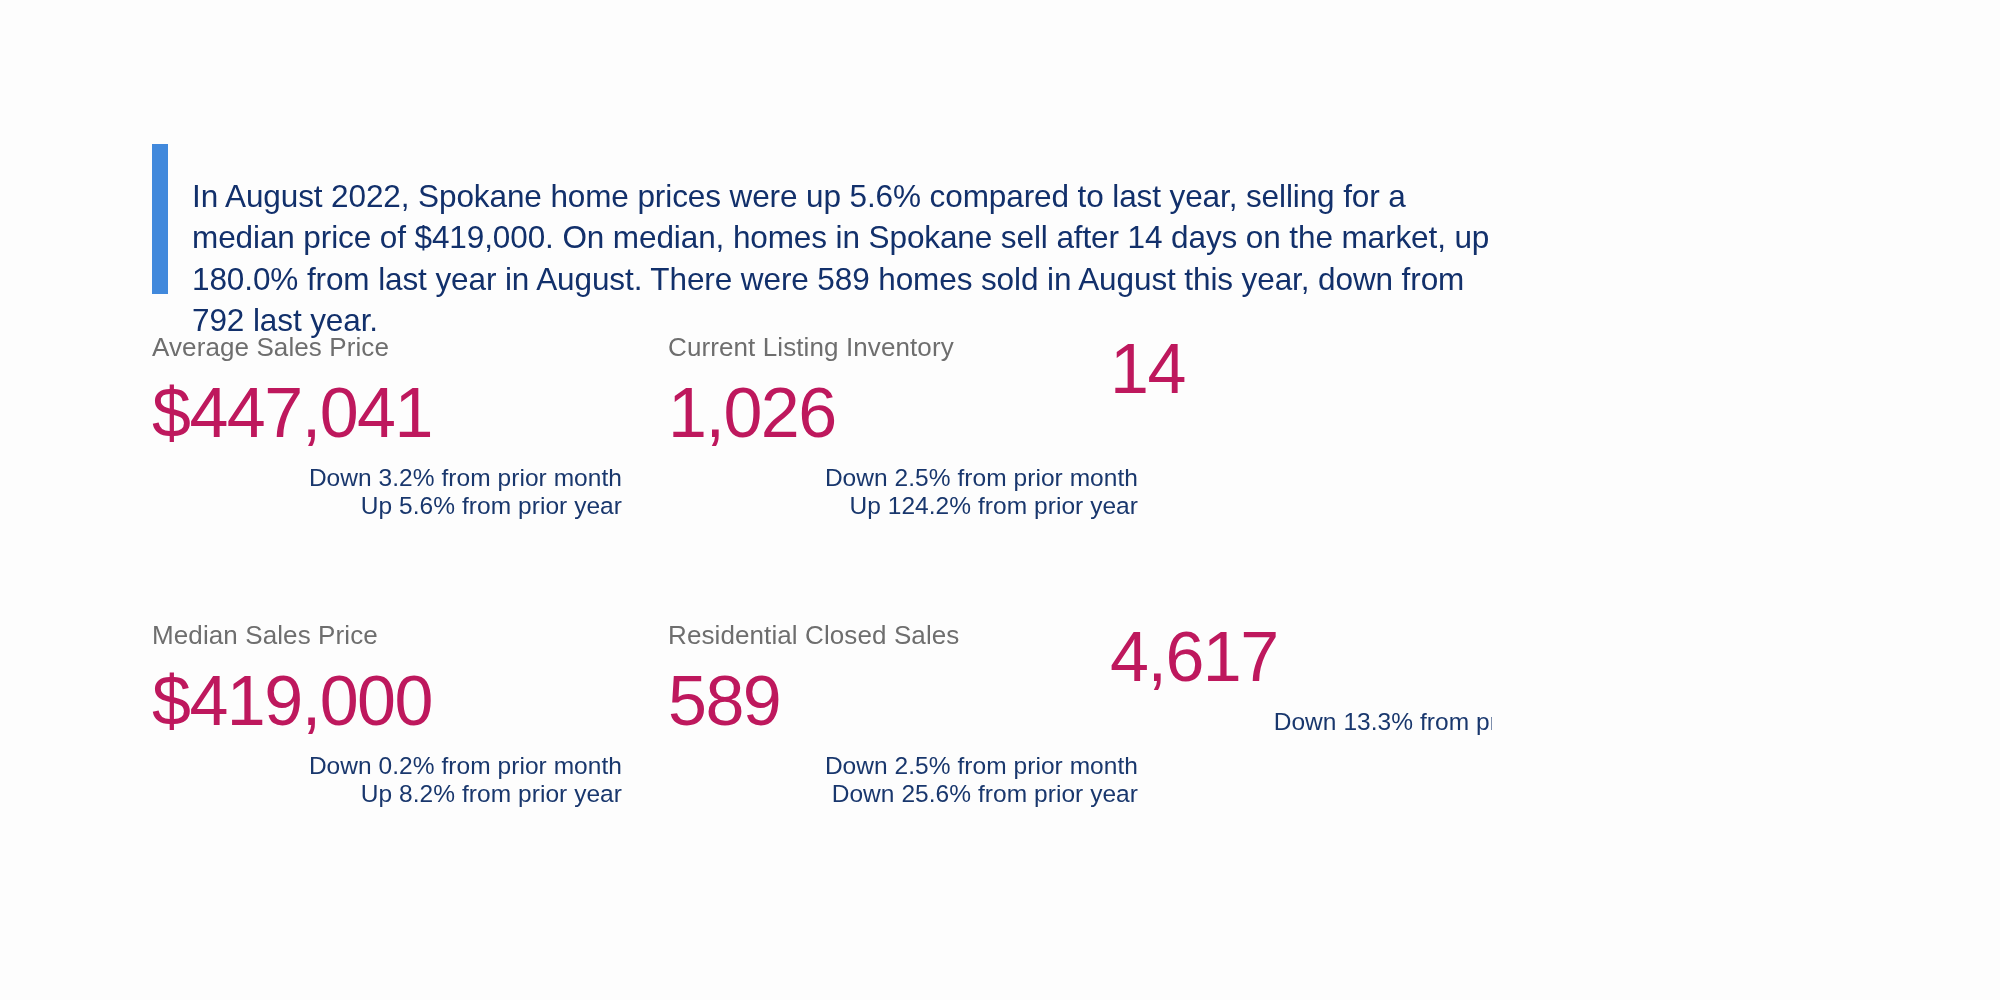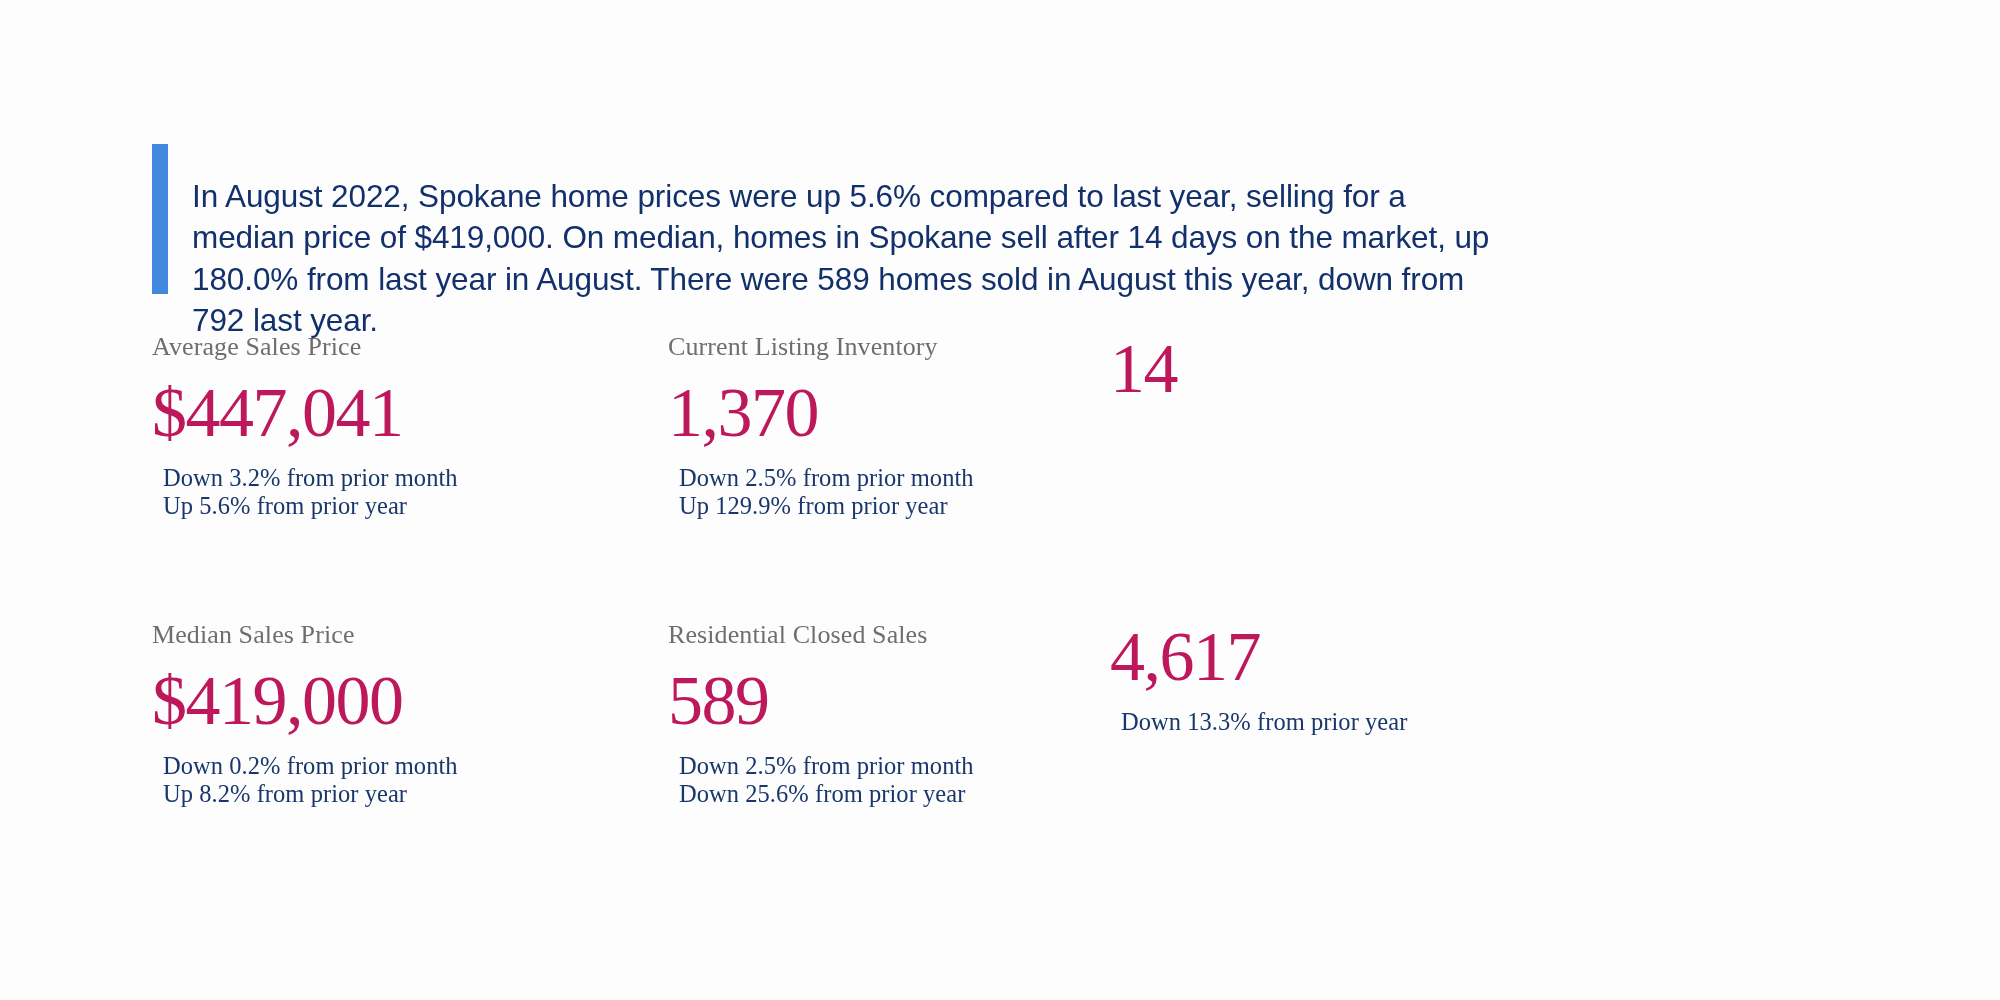--- a/index.html
+++ b/index.html
@@ -68,21 +68,20 @@
     width: 1450px;
   }
   .stats-row {
     position: relative;
     height: 288px;
   }
   .stat-card {
     position: absolute;
     top: 0;
     width: 470px;
-    font-family: Liberation Serif, serif;
   }
   .stat-card.col-0 { left: 0px; }
   .stat-card.col-1 { left: 516px; }
   .stat-card.col-2 { left: 958px; }
 
   .stat-label {
     color: #6e6e6e;
     font-size: 26px;
     line-height: 30px;
     letter-spacing: 0.1px;
@@ -92,21 +91,22 @@
   .stat-value {
     color: #be185d;
     font-size: 70px;
     line-height: 74px;
     letter-spacing: -1.5px;
     white-space: nowrap;
     margin: 0 0 14px 0;
     font-weight: 400;
   }
   .stat-deltas {
-    margin: 11px;
+    margin: 0;
+    text-align: right;
   }
   .stat-delta {
     color: #19376d;
     font-size: 24.5px;
     line-height: 27.5px;
     letter-spacing: 0.05px;
     white-space: nowrap;
   }
 </style>
 </head>
@@ -127,24 +127,24 @@
           <div class="stat-label">Average Sales Price</div>
           <div class="stat-value">$447,041</div>
           <div class="stat-deltas">
             <div class="stat-delta">Down 3.2% from prior month</div>
             <div class="stat-delta">Up 5.6% from prior year</div>
           </div>
         </div>
 
         <div class="stat-card col-1">
           <div class="stat-label">Current Listing Inventory</div>
-          <div class="stat-value">1,370</div>
+          <div class="stat-value">1,026</div>
           <div class="stat-deltas">
             <div class="stat-delta">Down 2.5% from prior month</div>
-            <div class="stat-delta">Up 129.9% from prior year</div>
+            <div class="stat-delta">Up 124.2% from prior year</div>
           </div>
         </div>
 
         <div class="stat-card col-2">
           <div class="stat-value">14</div>
         </div>
       </div>
 
       <div class="stats-row">
         <div class="stat-card col-0">

